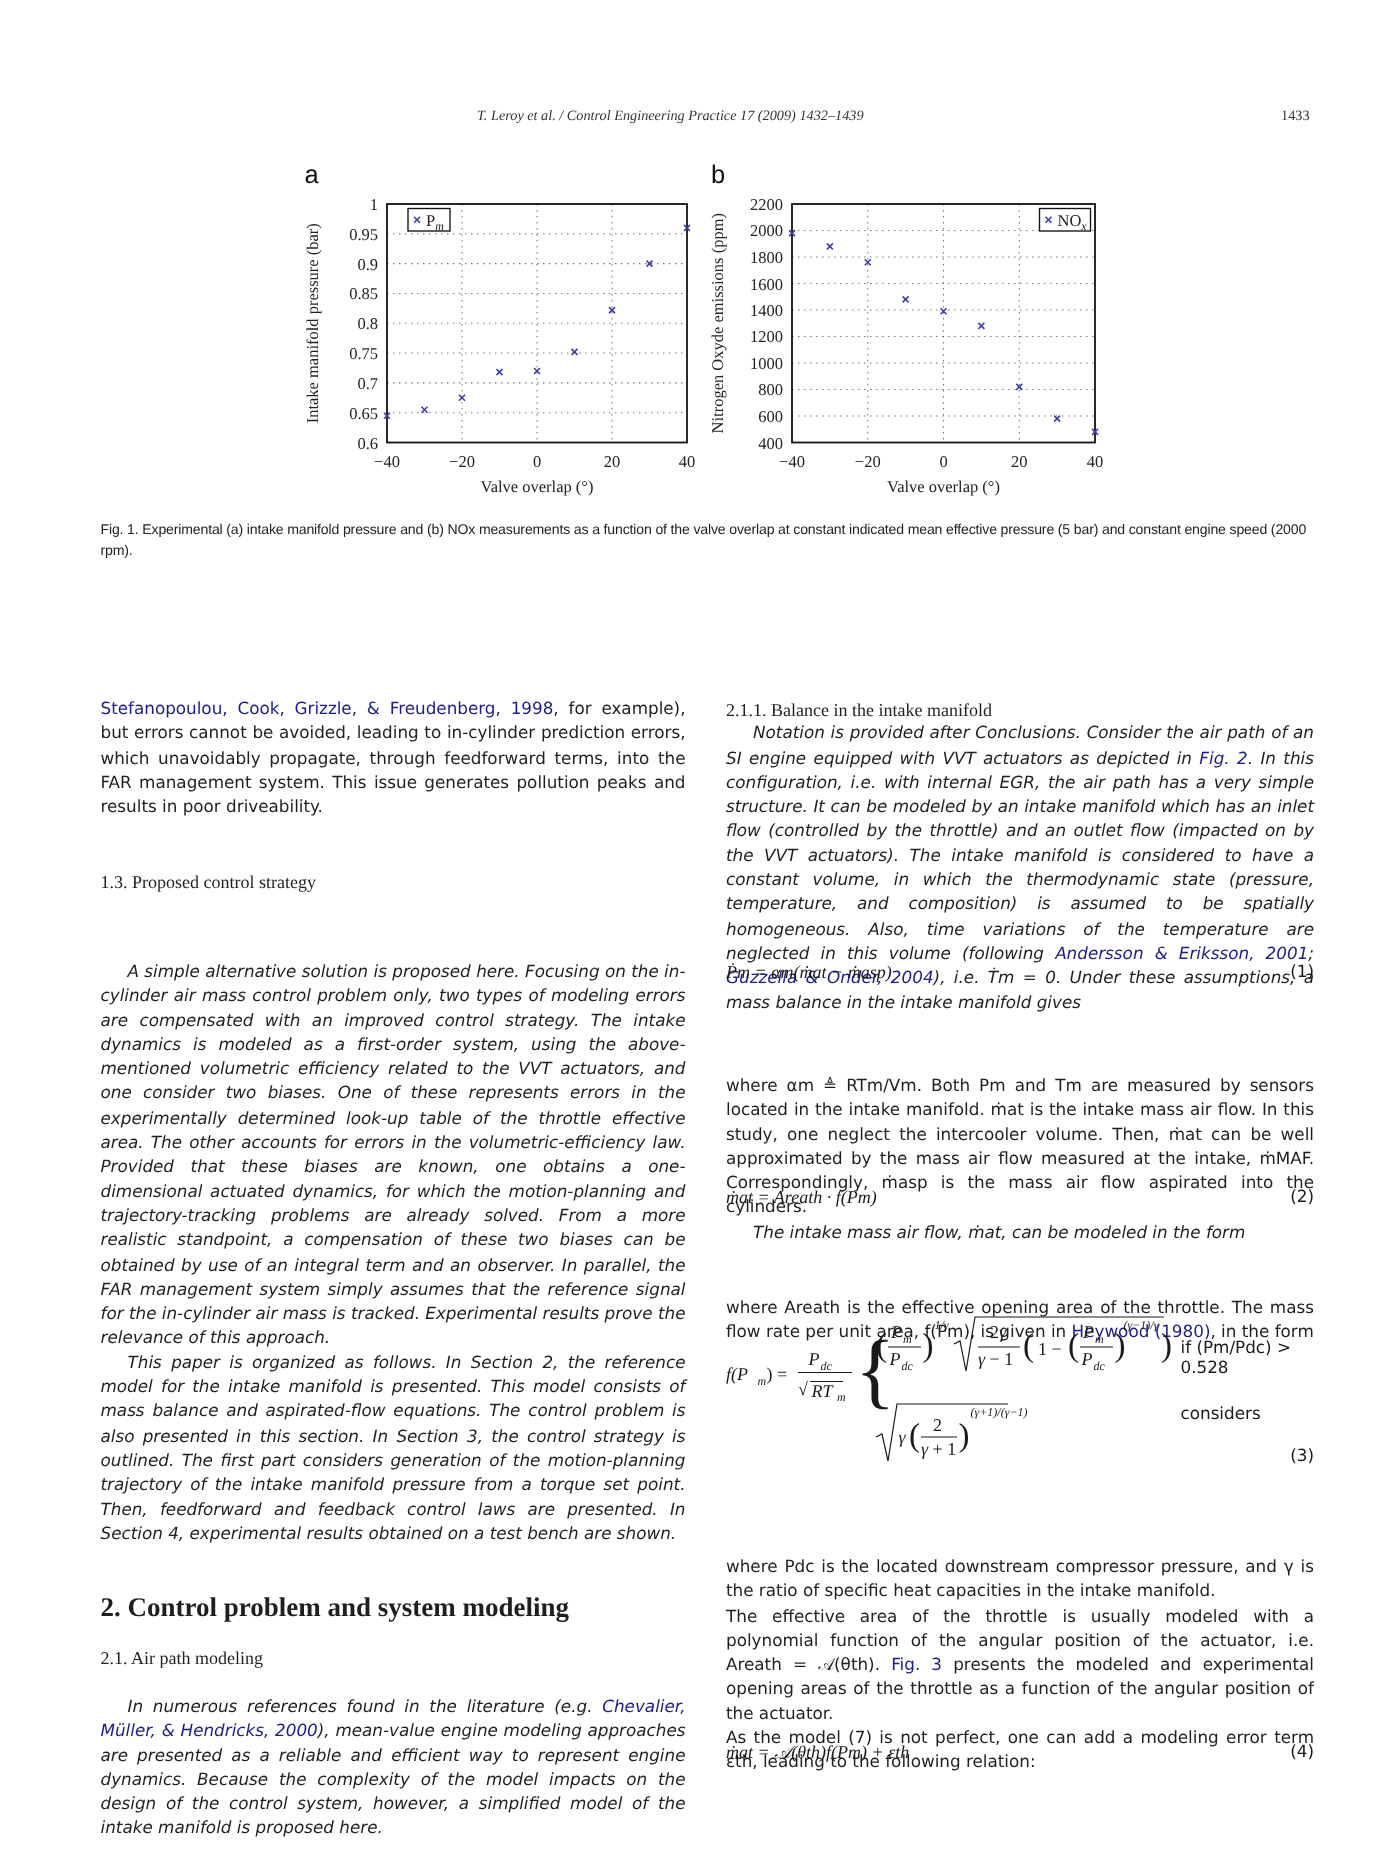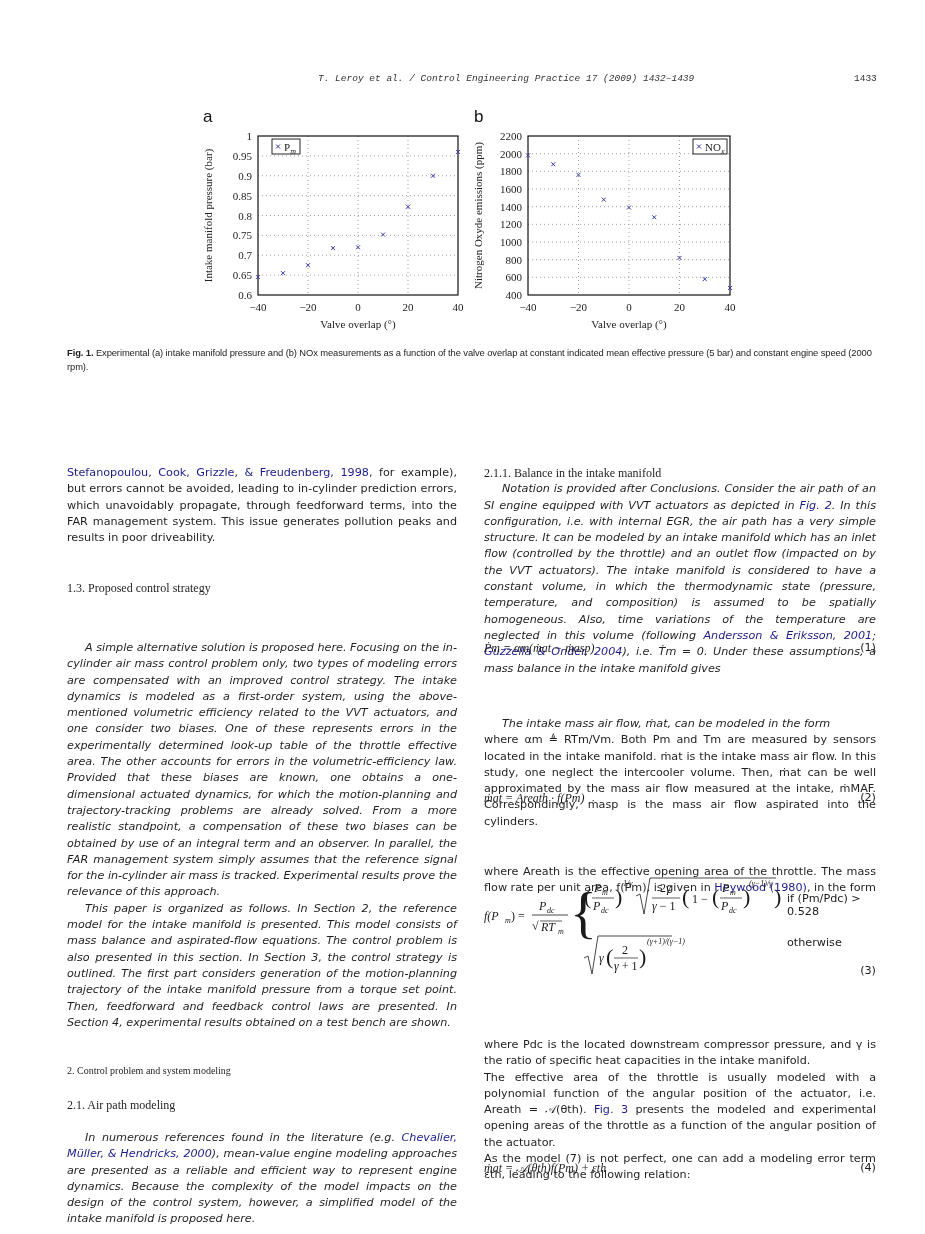--- a/index.html
+++ b/index.html
@@ -1,40 +1,40 @@
 <!DOCTYPE html>
 <html><head>
 <meta charset="utf-8">
 <style>
   html, body { margin:0; padding:0; background:#ffffff; }
   body { width:925px; height:1234px; position:relative; overflow:hidden; color:#1a1a1a;
          font-family: "DejaVu Serif", "Liberation Serif", serif; }
   .header { position:absolute; top:73px; left:0; width:876px; height:14px; font-size:9.5px;
-            font-family:Liberation Mono, monospace; font-style:italic; color:#333;padding-left:36px; }
+            font-family:Liberation Serif, serif; font-style:italic; color:#333;padding-left:36px; }
   .header .running { position:absolute; left:318px; top:0; }
   .header .pagenum { position:absolute; left:854px; top:0; font-style:normal; }
 
   .panel-label { position:absolute; font-family:"Liberation Sans", sans-serif; font-size:17px; color:#111; }
 
   .chart { position:absolute; }
   .chart svg text { font-family:"Liberation Serif", serif; fill:#222; }
 
   .caption { position:absolute; top:346px; left:67px; width:810px; font-size:9.4px; line-height:14px;
              font-family:"Liberation Sans", sans-serif; color:#222; letter-spacing:-0.1px; }
-  .caption b { font-weight:bold; }
+  .caption b { font-weight:normal; }
 
   .col { position:absolute; font-family:"DejaVu Sans", sans-serif; font-size:11.2px; line-height:16.3px;
          color:#1f1f1f; text-align:justify;margin-top:48px; }
   .col-left { left:67px; width:390px; }
   .col-right { left:484px; width:392px; }
   .p { margin:0; }
   .indent { text-indent:18px;font-style:italic; }
   .link { color:#1c1c8a; }
   .subhead { font-family:"Liberation Serif", serif; font-size:12px; }
-  .sechead { font-family:"Liberation Serif", serif; font-weight:normal; font-size:10px; }
+  .sechead { font-family:"Liberation Serif", serif; font-weight:bold; font-size:18px; }
   .eq { position:absolute; font-family:"Liberation Serif", serif; font-size:12px; }
   .eq .num { position:absolute; right:0; font-family:"DejaVu Sans", sans-serif; font-size:11.2px; }
   .m { font-family:"Liberation Serif", serif; font-style:italic; }
 </style>
 </head>
 <body>
 
 <div class="header">
   <span class="running">T. Leroy et al. / Control Engineering Practice 17 (2009) 1432–1439</span>
   <span class="pagenum">1433</span>
@@ -161,22 +161,22 @@
   <p class="p subhead">2.1.1.   Balance in the intake manifold</p>
   <p class="p indent"><span>Notation is provided after Conclusions. Consider the air path of an SI engine equipped with VVT actuators as depicted in </span><a class="link">Fig. 2</a><span>. In this configuration, i.e. with internal EGR, the air path has a very simple structure. It can be modeled by an intake manifold which has an inlet flow (controlled by the throttle) and an outlet flow (impacted on by the VVT actuators). The intake manifold is considered to have a constant volume, in which the thermodynamic state (pressure, temperature, and composition) is assumed to be spatially homogeneous. Also, time variations of the temperature are neglected in this volume (following </span><a class="link">Andersson &amp; Eriksson, 2001</a><span>; </span><a class="link">Guzzella &amp; Onder, 2004</a><span>), i.e. Ṫm = 0. Under these assumptions, a mass balance in the intake manifold gives</span></p>
 </div>
 
 <div class="eq" style="left:484px;top:641px;width:392px;height:16px;">
   <span class="m">Ṗm = αm(ṁat − ṁasp)</span>
   <span class="num">(1)</span>
 </div>
 
 <div class="col col-right" style="top:668px;">
+  <p class="p">where αm ≜ RTm/Vm. Both Pm and Tm are measured by sensors located in the intake manifold. ṁat is the intake mass air flow. In this study, one neglect the intercooler volume. Then, ṁat can be well approximated by the mass air flow measured at the intake, ṁMAF. Correspondingly, ṁasp is the mass air flow aspirated into the cylinders.</p>
   <p class="p indent">The intake mass air flow, ṁat, can be modeled in the form</p>
-  <p class="p">where αm ≜ RTm/Vm. Both Pm and Tm are measured by sensors located in the intake manifold. ṁat is the intake mass air flow. In this study, one neglect the intercooler volume. Then, ṁat can be well approximated by the mass air flow measured at the intake, ṁMAF. Correspondingly, ṁasp is the mass air flow aspirated into the cylinders.</p>
 </div>
 
 <div class="eq" style="left:484px;top:791px;width:392px;height:16px;">
   <span class="m">ṁat = Areath · f(Pm)</span>
   <span class="num">(2)</span>
 </div>
 
 <div class="col col-right" style="top:816px;">
   <p class="p"><span>where Areath is the effective opening area of the throttle. The mass flow rate per unit area, f(Pm), is given in </span><a class="link">Heywood (1980)</a><span>, in the form</span></p>
 </div>
@@ -224,21 +224,21 @@
       <text x="115" y="92" font-style="italic">γ</text>
       <text x="122" y="94" font-size="22">(</text>
       <text x="138" y="84">2</text>
       <line x1="130" y1="88" x2="154" y2="88" stroke="#1a1a1a" stroke-width="0.7"></line>
       <text x="130" y="100" font-style="italic">γ <tspan font-style="normal">+ 1</tspan></text>
       <text x="155" y="94" font-size="22">)</text>
       <text x="163" y="74" font-size="8" font-style="italic">(γ+1)/(γ−1)</text>
     </g>
   </svg>
   <span style="position:absolute;left:303px;top:22px;font-family:'DejaVu Sans',sans-serif;font-size:11.2px;">if (Pm/Pdc) &gt; 0.528</span>
-  <span style="position:absolute;left:303px;top:66px;font-family:'DejaVu Sans',sans-serif;font-size:11.2px;">otherwise</span>
+  <span style="position:absolute;left:303px;top:66px;font-family:'DejaVu Sans',sans-serif;font-size:11.2px;">considers</span>
   <span class="num" style="top:94px;">(3)</span>
 </div>
 
 <div class="col col-right" style="top:989px;">
   <p class="p">where Pdc is the located downstream compressor pressure, and γ is the ratio of specific heat capacities in the intake manifold.</p>
   <p class="p"><span>The effective area of the throttle is usually modeled with a polynomial function of the angular position of the actuator, i.e. Areath = 𝒜(θth). </span><a class="link">Fig. 3</a><span> presents the modeled and experimental opening areas of the throttle as a function of the angular position of the actuator.</span></p>
   <p class="p">As the model (7) is not perfect, one can add a modeling error term εth, leading to the following relation:</p>
 </div>
 
 <div class="eq" style="left:484px;top:1161px;width:392px;height:16px;">

